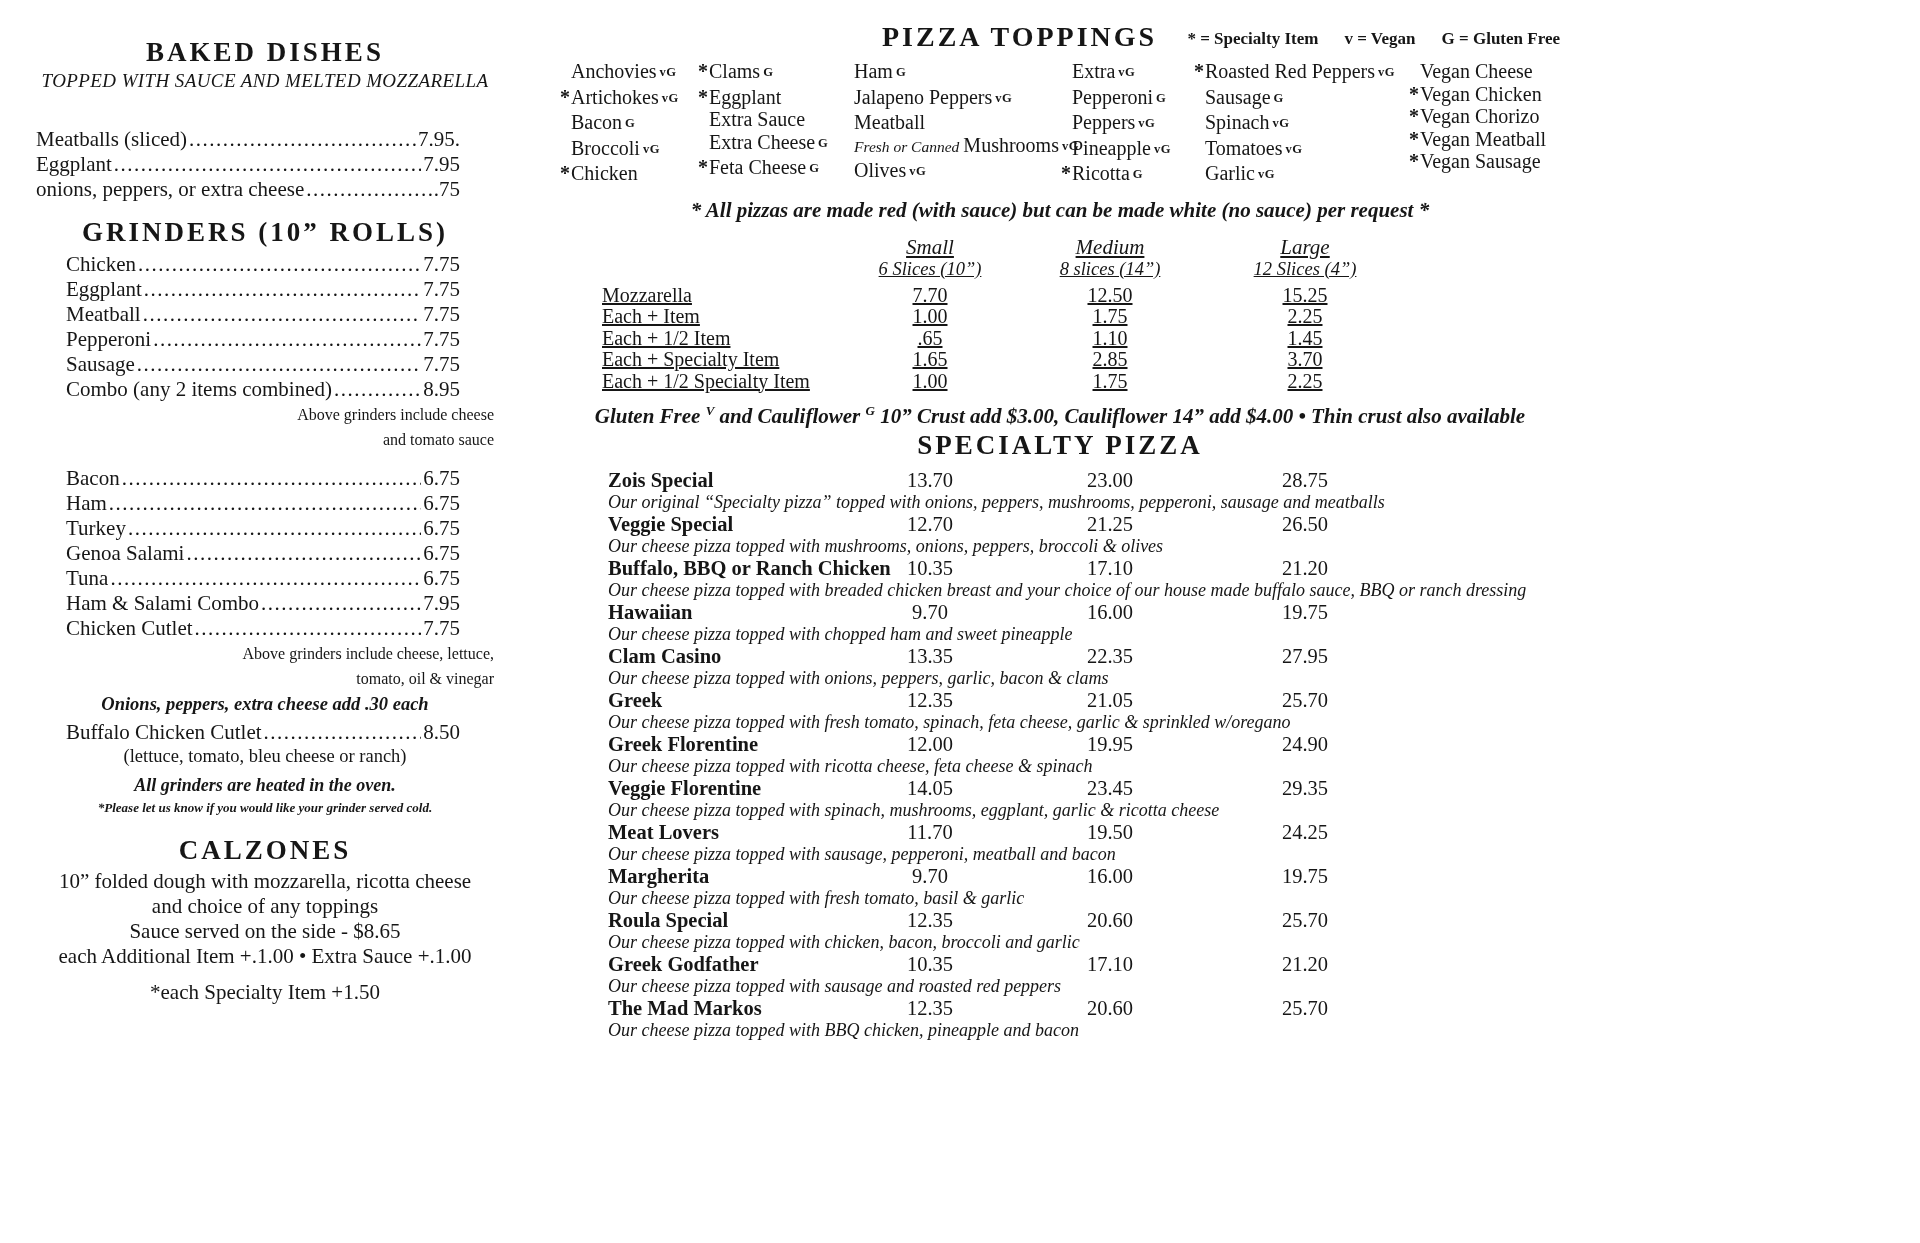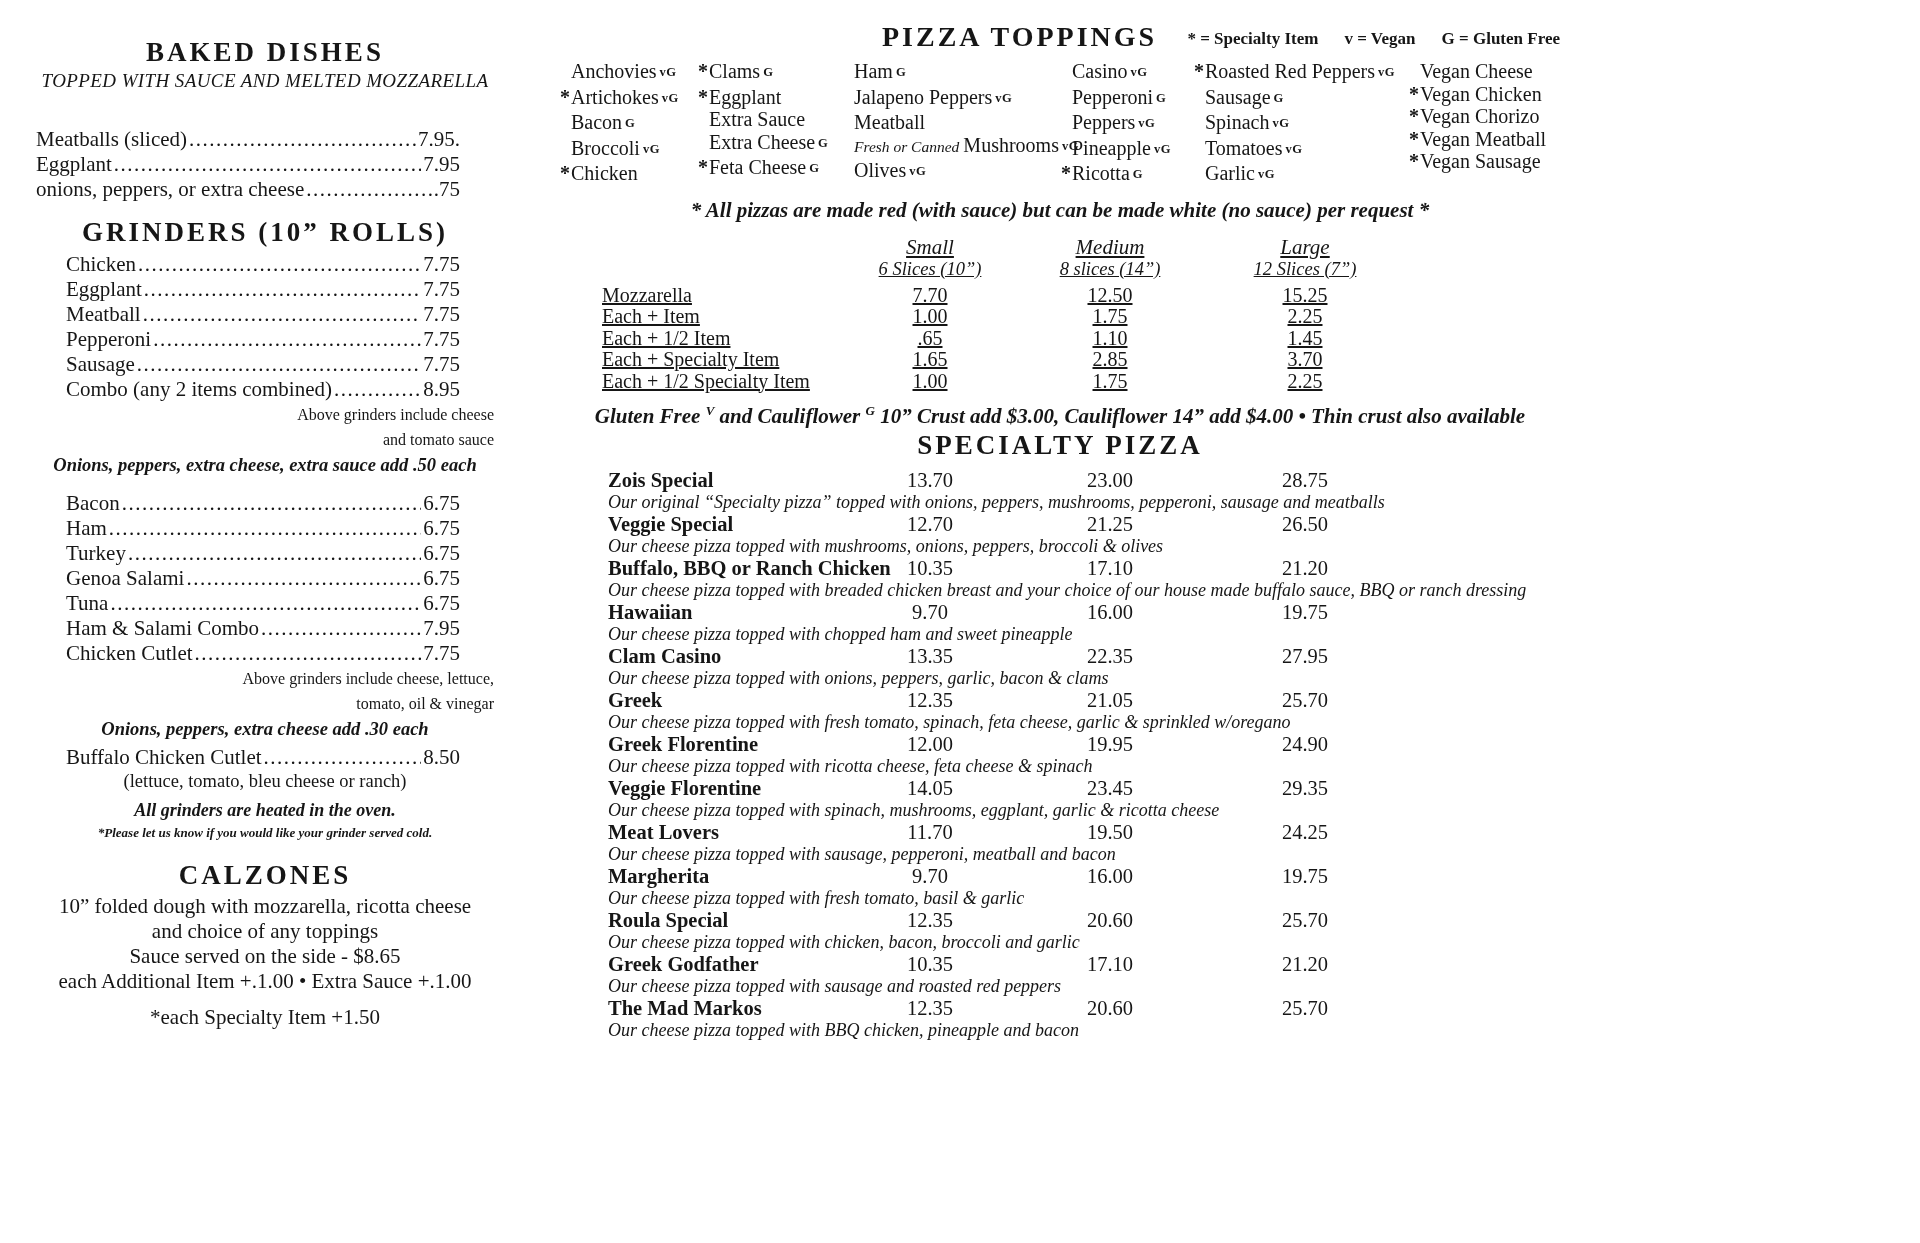--- a/index.html
+++ b/index.html
@@ -130,21 +130,20 @@
           <span class="pr">7.75</span>
         </div>
         <div class="mi">
           <span class="nm">Combo (any 2 items combined)</span>
           <span class="dots"></span>
           <span class="pr">8.95</span>
         </div>
       </div>
     <div class="gnote">Above grinders include cheese</div>
     <div class="gnote">and tomato sauce</div>
-    <div class="gaddon">Onions, peppers, extra cheese, extra sauce add .50 each</div>
     <div class="gap10"></div>
     <div class="glist" id="grinders-list-b">
         <div class="mi">
           <span class="nm">Bacon</span>
           <span class="dots"></span>
           <span class="pr">6.75</span>
         </div>
         <div class="mi">
           <span class="nm">Ham</span>
           <span class="dots"></span>
@@ -232,21 +231,21 @@
           <div class="topping"><span class="star">*</span><span class="tname">Feta Cheese</span><span class="tag">G</span></div>
         </div>
         <div class="tcol">
           <div class="topping"><span class="tname">Ham</span><span class="tag">G</span></div>
           <div class="topping"><span class="tname">Jalapeno Peppers</span><span class="tag">vG</span></div>
           <div class="topping"><span class="tname">Meatball</span></div>
           <div class="topping"><span class="pre">Fresh or Canned</span><span class="tname">Mushrooms</span><span class="tag">vG</span></div>
           <div class="topping"><span class="tname">Olives</span><span class="tag">vG</span></div>
         </div>
         <div class="tcol">
-          <div class="topping"><span class="tname">Casino</span><span class="tag">vG</span></div>
+          <div class="topping"><span class="tname">Extra</span><span class="tag">vG</span></div>
           <div class="topping"><span class="tname">Pepperoni</span><span class="tag">G</span></div>
           <div class="topping"><span class="tname">Peppers</span><span class="tag">vG</span></div>
           <div class="topping"><span class="tname">Pineapple</span><span class="tag">vG</span></div>
           <div class="topping"><span class="star">*</span><span class="tname">Ricotta</span><span class="tag">G</span></div>
         </div>
         <div class="tcol">
           <div class="topping"><span class="star">*</span><span class="tname">Roasted Red Peppers</span><span class="tag">vG</span></div>
           <div class="topping"><span class="tname">Sausage</span><span class="tag">G</span></div>
           <div class="topping"><span class="tname">Spinach</span><span class="tag">vG</span></div>
           <div class="topping"><span class="tname">Tomatoes</span><span class="tag">vG</span></div>
@@ -270,21 +269,21 @@
           <div class="c">
             <div class="szname">Small</div>
             <div class="szslices">6 Slices (10”)</div>
           </div>
           <div class="c">
             <div class="szname">Medium</div>
             <div class="szslices">8 slices (14”)</div>
           </div>
           <div class="c">
             <div class="szname">Large</div>
-            <div class="szslices">12 Slices (7”)</div>
+            <div class="szslices">12 Slices (4”)</div>
           </div>
         </div>
         <div class="pgrid prow">
           <div class="plabel">Mozzarella</div>
           <div class="c">7.70</div>
           <div class="c">12.50</div>
           <div class="c">15.25</div>
         </div>
         <div class="pgrid prow">
           <div class="plabel">Each + Item</div>

